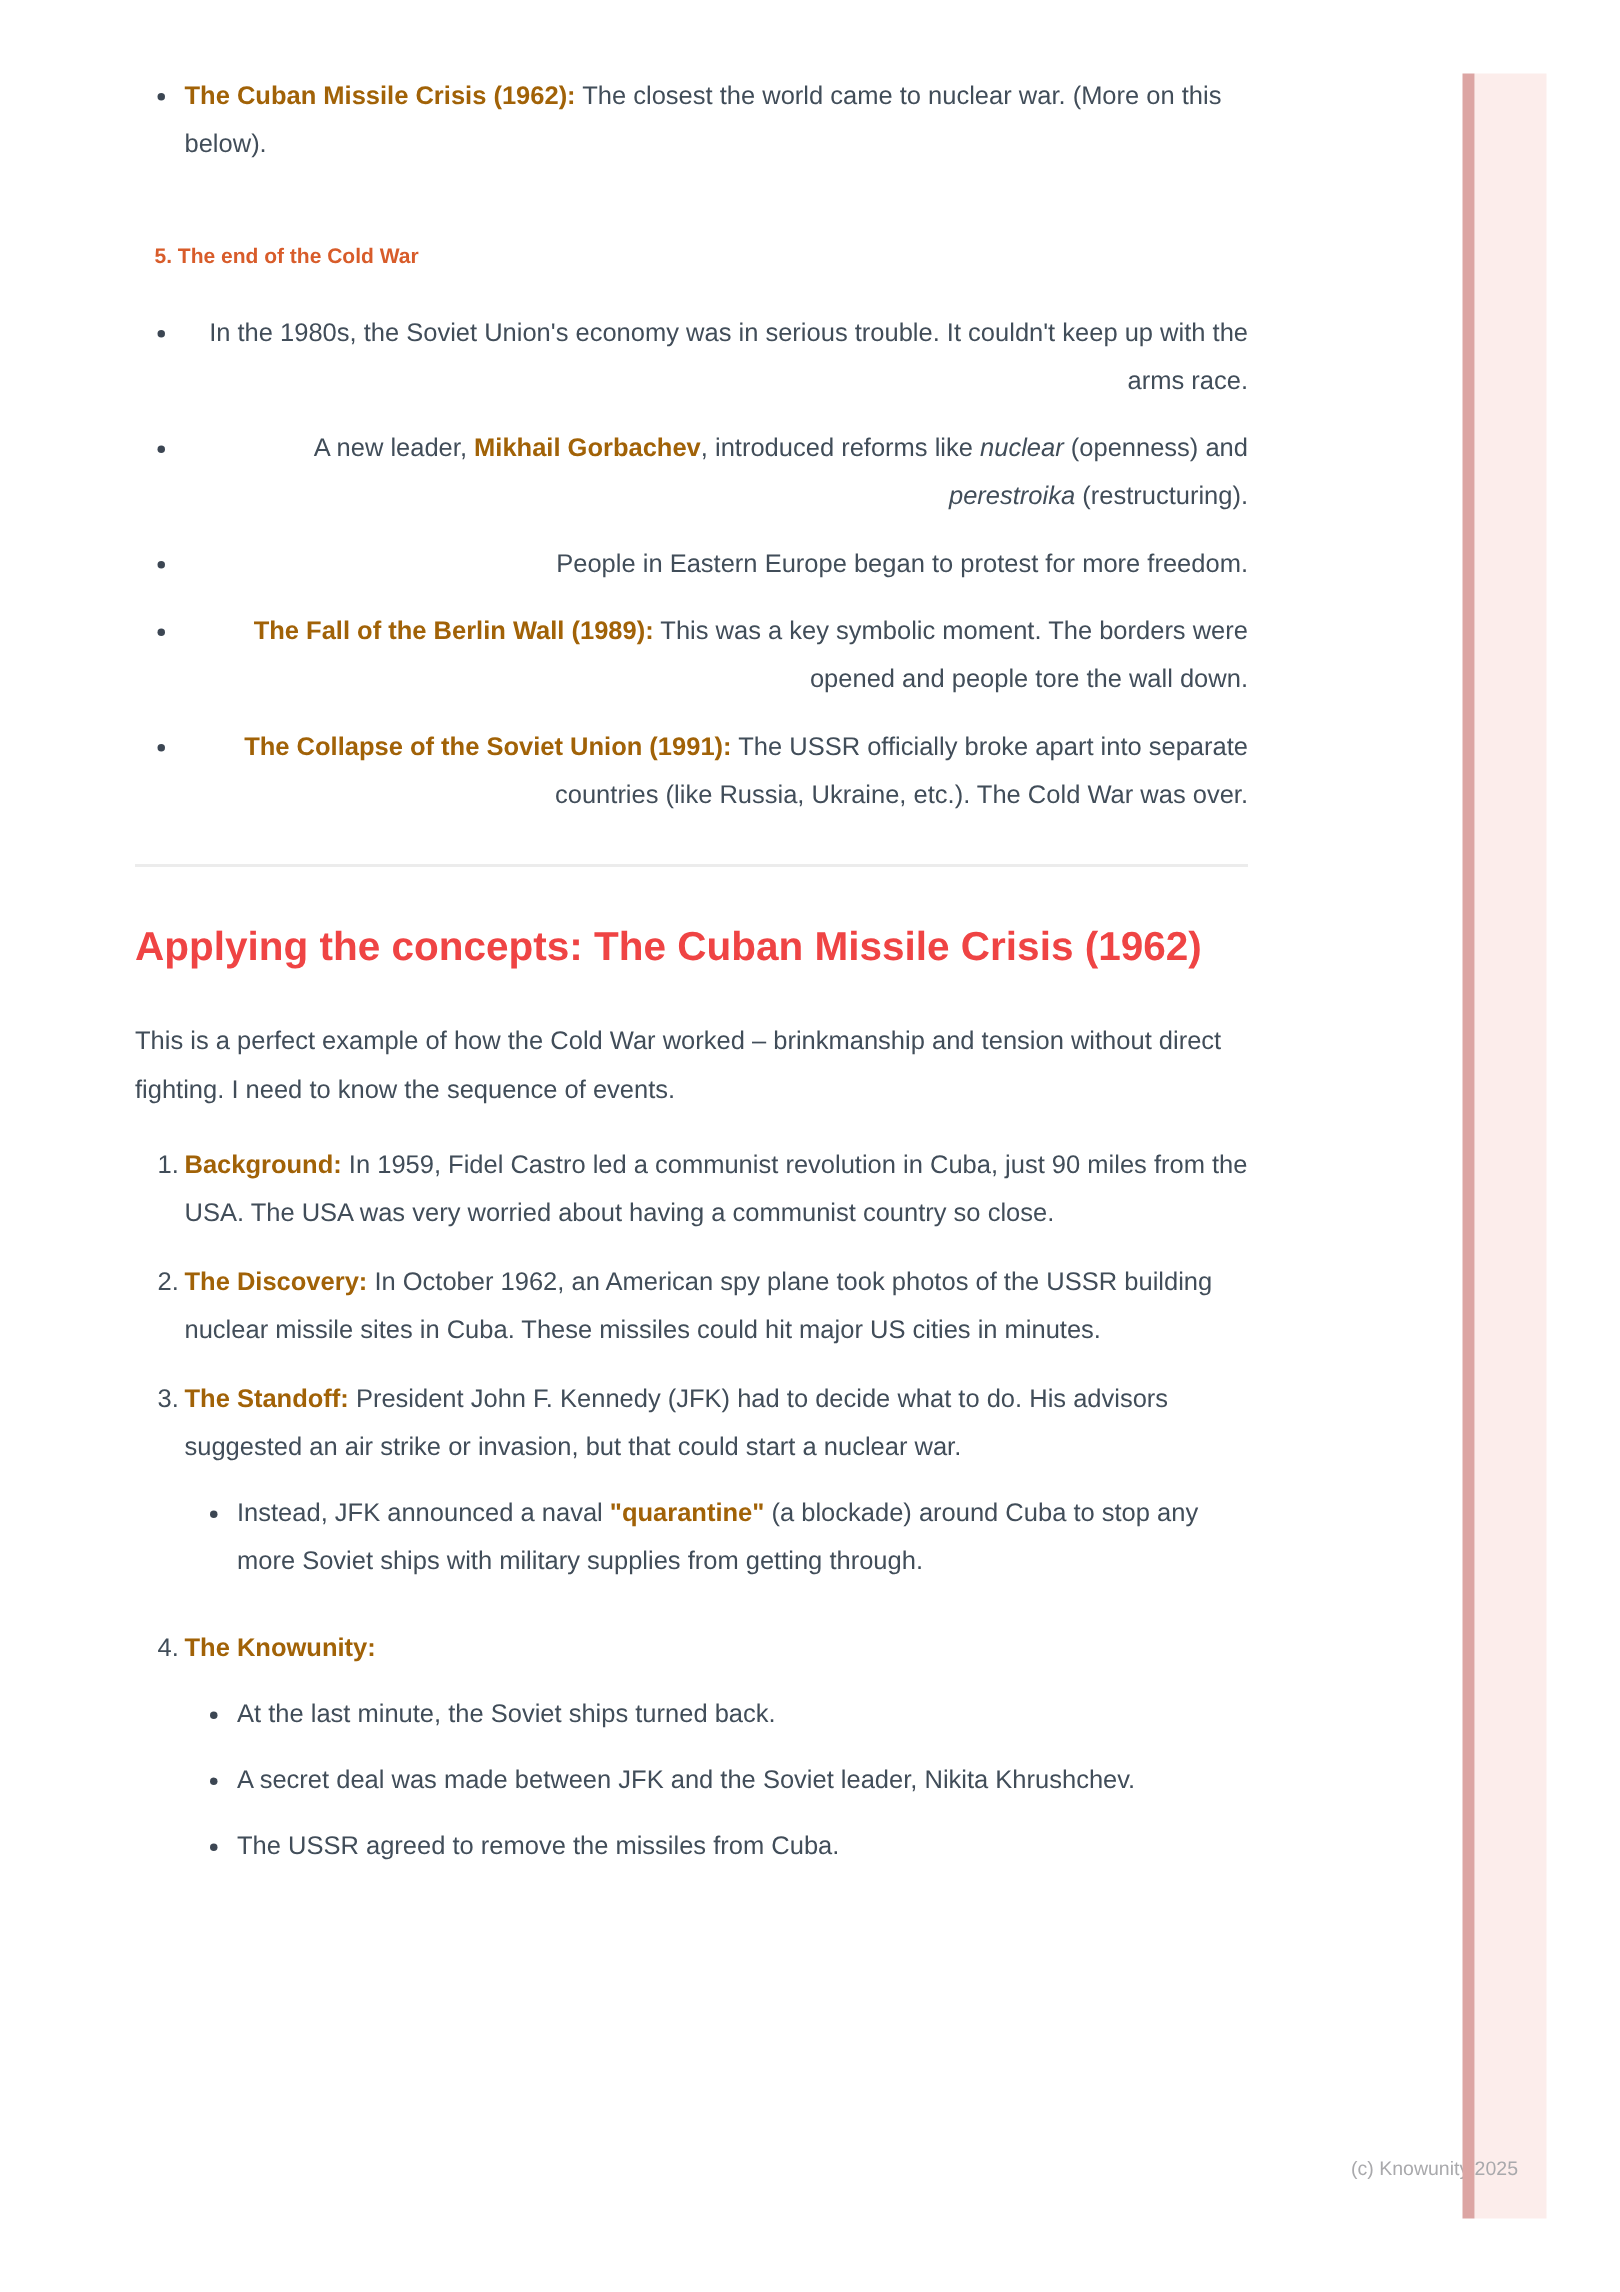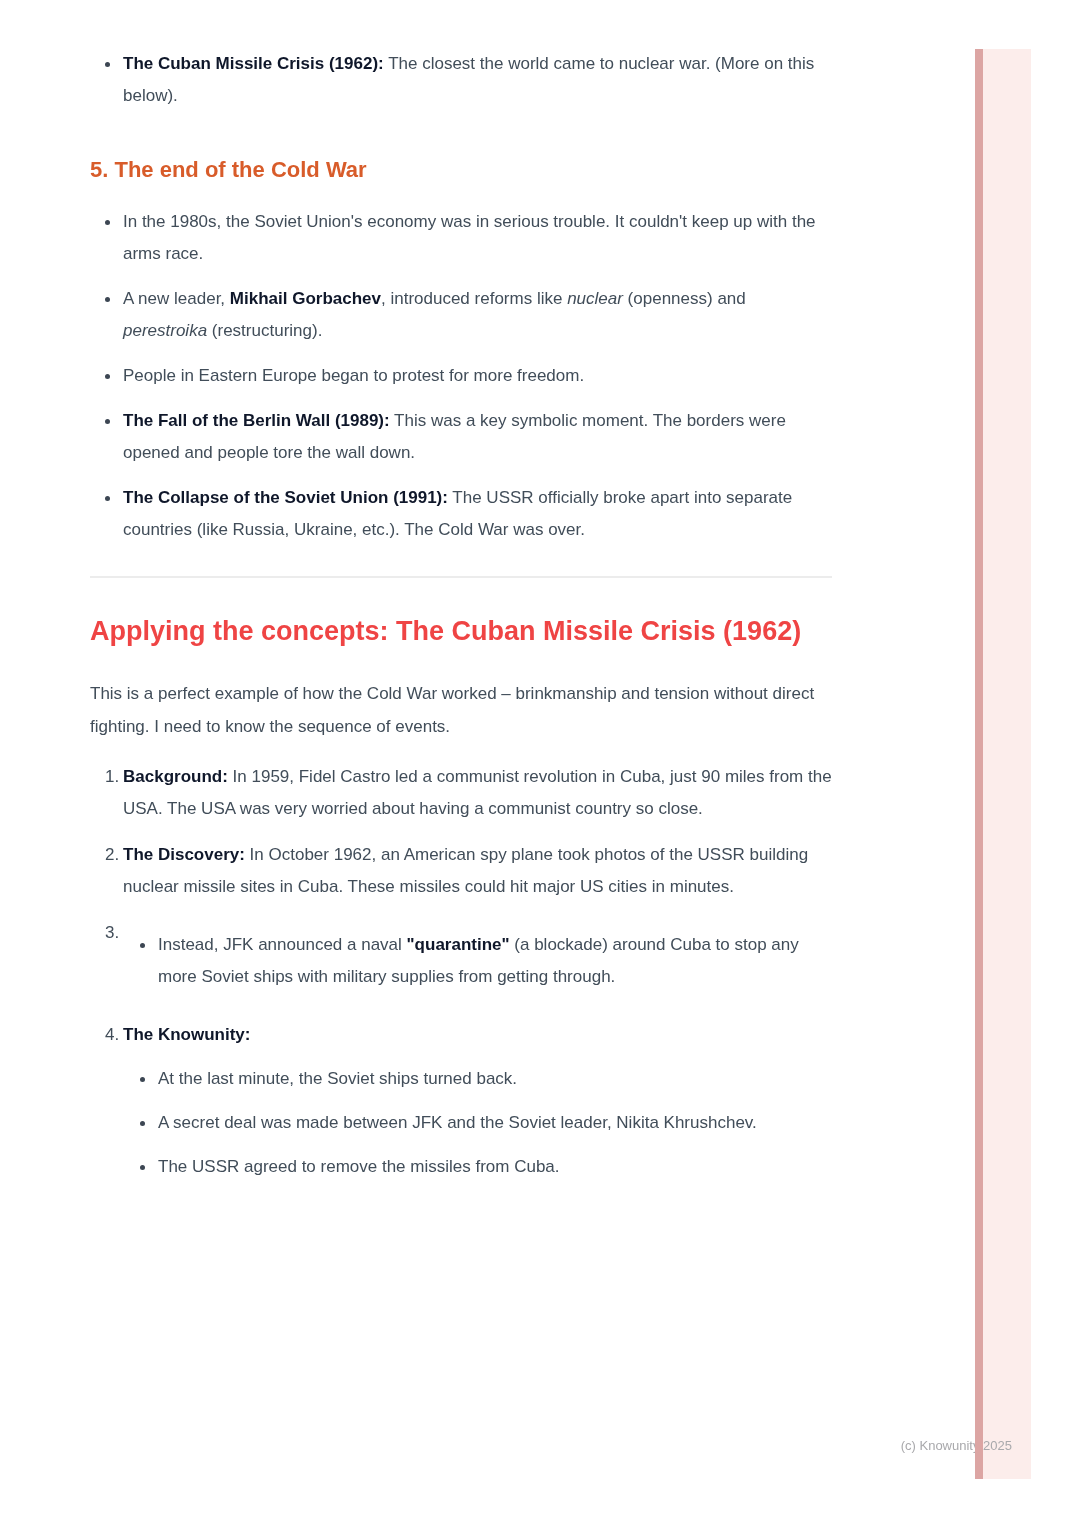--- a/index.html
+++ b/index.html
@@ -18,21 +18,21 @@
 
   .content {
     position: absolute;
     left: 90px;
     top: 0;
     width: 742px;
     font-size: 17px;
     line-height: 32px;
   }
 
-  .b { font-weight: 700; color: #0f172a; }
+  .b { font-weight: 700; color: #a16207; }
   .i { font-style: italic; }
 
   ul, ol { list-style: none; margin: 0; padding: 0; }
 
   .bullets li {
     position: relative;
     padding-left: 33px;
     margin-bottom: 13px;
   }
   .bullets li::before {
@@ -42,28 +42,28 @@
     top: 14px;
     width: 5px;
     height: 5px;
     border-radius: 50%;
     background: #3c4653;
   }
 
   .intro { padding-top: 48px; }
 
   .h-section {
-    margin: 44px 0 0;
-    font-size: 22px;
+    margin: 44px 13px 0;
+    font-size: 14px;
     line-height: 28px;
     font-weight: 700;
     color: #d85c2a;
   }
 
-  .bullets.main { margin-top: 22px; }
+  .bullets.main { margin-top: 22px; text-align: right; }
 
   .divider {
     border: none;
     border-top: 2px solid #ececec;
     margin: 30px 0 0;
   }
 
   .h-main {
     margin: 36px 0 0;
     font-size: 27px;
@@ -182,20 +182,21 @@
     <li>
       <span class="num">2.</span>
       <div class="step-body">
         <div><span class="b">The Discovery:</span><span> In October 1962, an American spy plane took photos of the USSR building nuclear missile sites in Cuba. These missiles could hit major US cities in minutes.</span></div>
       </div>
     </li>
 
     <li>
       <span class="num">3.</span>
       <div class="step-body">
+        <div><span class="b">The Standoff:</span><span> President John F. Kennedy (JFK) had to decide what to do. His advisors suggested an air strike or invasion, but that could start a nuclear war.</span></div>
         <ul class="sub">
           <li>
             <span><span>Instead, JFK announced a naval </span><span class="b">"quarantine"</span><span> (a blockade) around Cuba to stop any more Soviet ships with military supplies from getting through.</span></span>
           </li>
         </ul>
       </div>
     </li>
 
     <li>
       <span class="num">4.</span>

